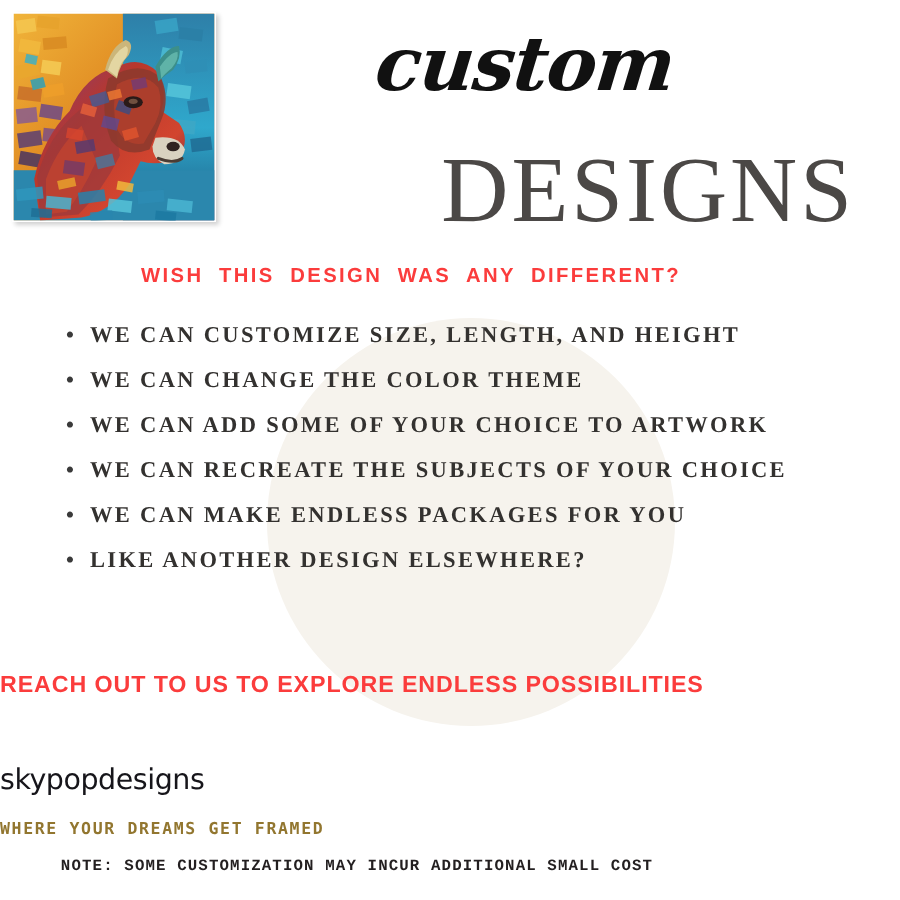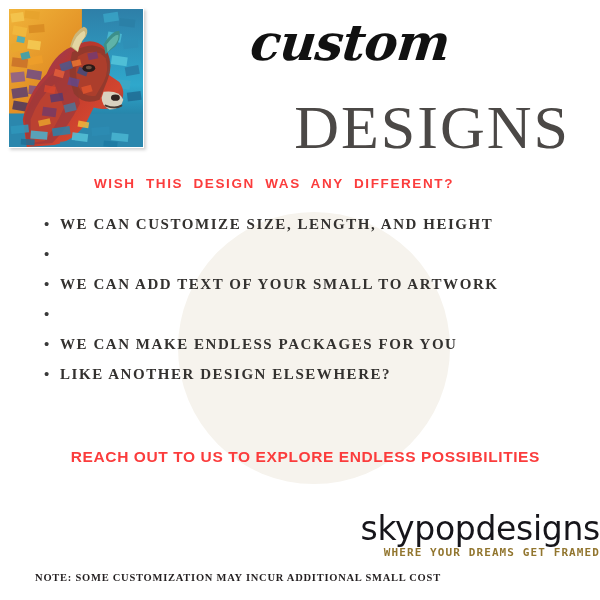--- a/index.html
+++ b/index.html
@@ -131,63 +131,63 @@
     white-space: nowrap;
     text-align: right;
   }
 
   
   #cta-line {
     position: absolute;
     left: 0;
     top: 448px;
     width: 540px;
-    text-align: right;
+    text-align: left;
     font-family: "Liberation Sans", sans-serif;
     font-weight: 700;
     font-size: 15.5px;
     color: #fb3c3c;
     letter-spacing: 0.6px;
     z-index: 2;
   }
 
   
   #brand-name {
     position: absolute;
     left: 0;
     top: 509px;
     width: 600px;
-    text-align: right;
+    text-align: left;
     font-family: "DejaVu Sans", sans-serif;
     font-weight: 400;
-    font-size: 33px;
+    font-size: 19px;
     color: #16151a;
     letter-spacing: -0.3px;
     z-index: 2;
   }
   #brand-tagline {
     position: absolute;
     left: 0;
     top: 546px;
     width: 600px;
-    text-align: right;
+    text-align: left;
     font-family: "DejaVu Sans Mono", monospace;
     font-weight: 700;
     font-size: 11px;
     color: #92762f;
     letter-spacing: 1.1px;
     z-index: 2;
   }
   #footer-note {
     position: absolute;
     left: 0;
     top: 572px;
     width: 476px;
     text-align: center;
-    font-family: Liberation Serif, serif;
+    font-family: Liberation Mono, monospace;
     font-weight: 700;
     font-size: 10.5px;
     color: #231f20;
     letter-spacing: 0.75px;
     z-index: 2;
   }
 </style>
 </head>
 <body>
 
@@ -308,27 +308,29 @@
 
   <div id="wish-line">WISH  THIS  DESIGN  WAS ANY DIFFERENT?</div>
 
   <ul id="bullet-list">
     <li class="bullet-row">
       <span class="bullet-dot">•</span>
       <span class="bullet-text">WE CAN CUSTOMIZE SIZE, LENGTH, AND HEIGHT</span>
     </li>
     <li class="bullet-row">
       <span class="bullet-dot">•</span>
-    </li>
-    <li class="bullet-row">
-      <span class="bullet-dot">•</span>
-      <span class="bullet-text">WE CAN ADD TEXT OF YOUR SMALL TO ARTWORK</span>
-    </li>
-    <li class="bullet-row">
-      <span class="bullet-dot">•</span>
+      <span class="bullet-text">WE CAN CHANGE THE COLOR THEME</span>
+    </li>
+    <li class="bullet-row">
+      <span class="bullet-dot">•</span>
+      <span class="bullet-text">WE CAN ADD SOME OF YOUR CHOICE TO ARTWORK</span>
+    </li>
+    <li class="bullet-row">
+      <span class="bullet-dot">•</span>
+      <span class="bullet-text">WE CAN RECREATE THE SUBJECTS OF YOUR CHOICE</span>
     </li>
     <li class="bullet-row">
       <span class="bullet-dot">•</span>
       <span class="bullet-text">WE CAN MAKE ENDLESS PACKAGES FOR YOU</span>
     </li>
     <li class="bullet-row">
       <span class="bullet-dot">•</span>
       <span class="bullet-text">LIKE ANOTHER DESIGN ELSEWHERE?</span>
     </li>
   </ul>

